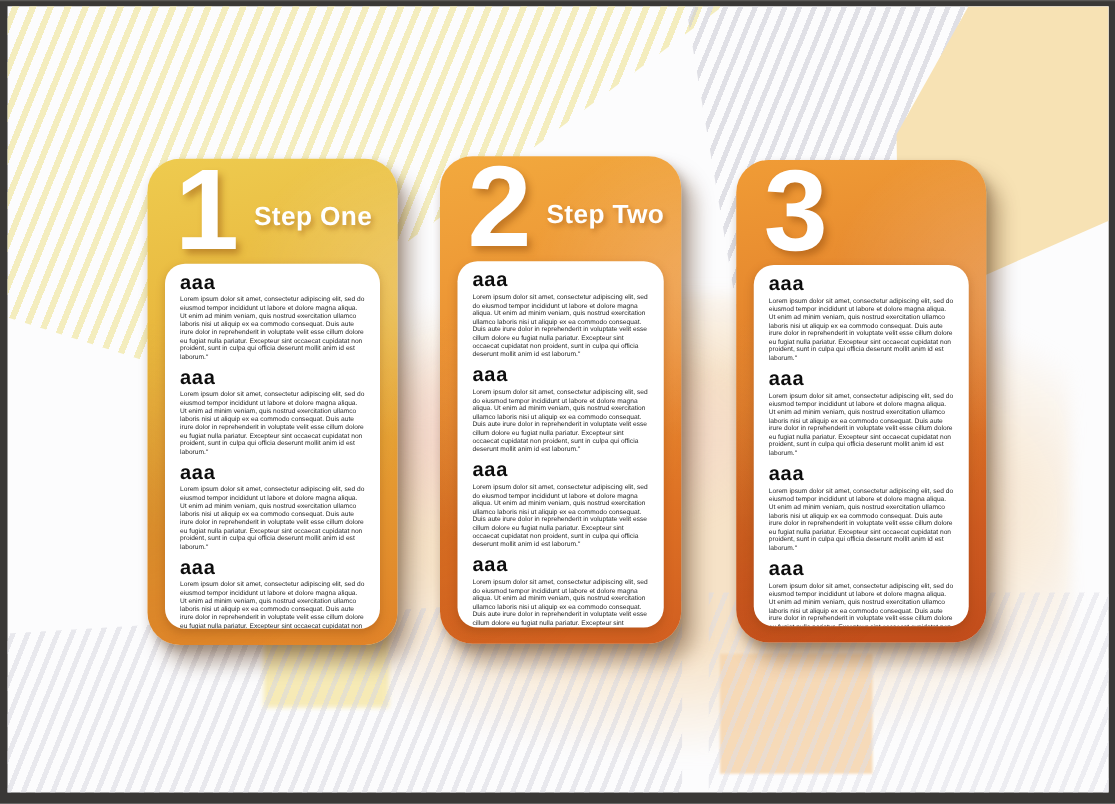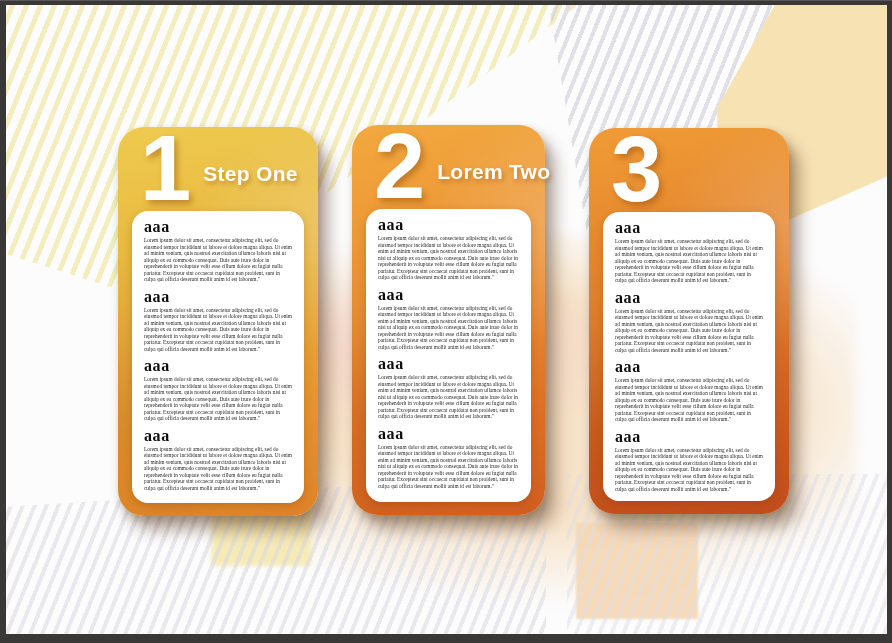--- a/index.html
+++ b/index.html
@@ -117,21 +117,20 @@
   }
 
   .panel {
     position: absolute;
     left: 14px; right: 14px; top: 84px; bottom: 13px;
     background: #ffffff;
     border-radius: 16px;
     padding: 8px 12px 6px 12px;
     overflow: hidden;
     box-shadow: 0 3px 8px rgba(120,55,10,0.28);
-    font-family: Liberation Serif, serif;
   }
   .sec { margin-bottom: 1px; }
   .sec-heading {
     font-size: 16px; line-height: 16px; font-weight: 800;
     letter-spacing: 0.6px;
     color: #0d0d0d;
     margin-bottom: 2px;
   }
   .sec-body {
     font-size: 5.3px; line-height: 6.5px;
@@ -177,21 +176,21 @@
         <div class="sec">
           <div class="sec-heading">aaa</div>
           <div class="sec-body">Lorem ipsum dolor sit amet, consectetur adipiscing elit, sed do eiusmod tempor incididunt ut labore et dolore magna aliqua. Ut enim ad minim veniam, quis nostrud exercitation ullamco laboris nisi ut aliquip ex ea commodo consequat. Duis aute irure dolor in reprehenderit in voluptate velit esse cillum dolore eu fugiat nulla pariatur. Excepteur sint occaecat cupidatat non proident, sunt in culpa qui officia deserunt mollit anim id est laborum."</div>
         </div>
       </div>
     </div>
 
     <div class="card card-2">
       <div class="card-header">
         <div class="step-number">2</div>
-        <div class="step-title">Lorem Two</div>
+        <div class="step-title">Step Two</div>
       </div>
       <div class="panel">
         <div class="sec">
           <div class="sec-heading">aaa</div>
           <div class="sec-body">Lorem ipsum dolor sit amet, consectetur adipiscing elit, sed do eiusmod tempor incididunt ut labore et dolore magna aliqua. Ut enim ad minim veniam, quis nostrud exercitation ullamco laboris nisi ut aliquip ex ea commodo consequat. Duis aute irure dolor in reprehenderit in voluptate velit esse cillum dolore eu fugiat nulla pariatur. Excepteur sint occaecat cupidatat non proident, sunt in culpa qui officia deserunt mollit anim id est laborum."</div>
         </div>
         <div class="sec">
           <div class="sec-heading">aaa</div>
           <div class="sec-body">Lorem ipsum dolor sit amet, consectetur adipiscing elit, sed do eiusmod tempor incididunt ut labore et dolore magna aliqua. Ut enim ad minim veniam, quis nostrud exercitation ullamco laboris nisi ut aliquip ex ea commodo consequat. Duis aute irure dolor in reprehenderit in voluptate velit esse cillum dolore eu fugiat nulla pariatur. Excepteur sint occaecat cupidatat non proident, sunt in culpa qui officia deserunt mollit anim id est laborum."</div>
         </div>

